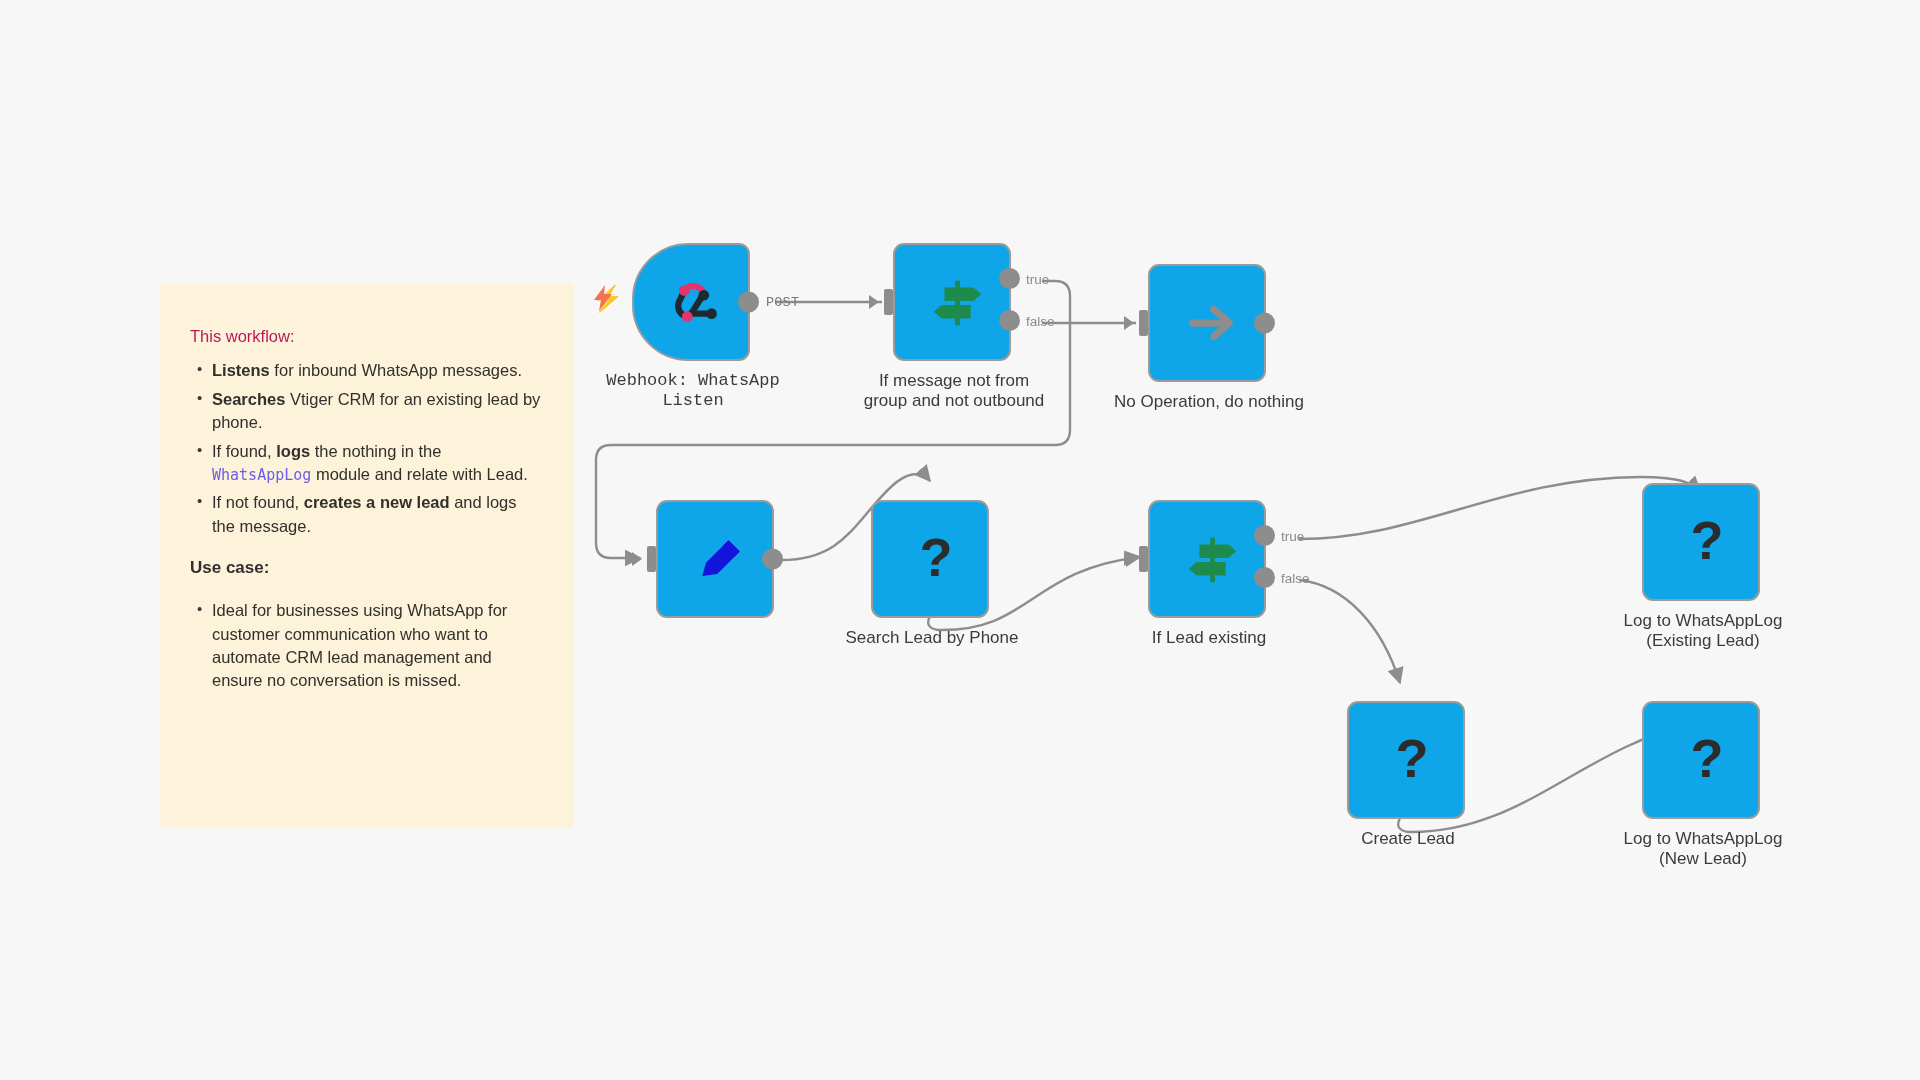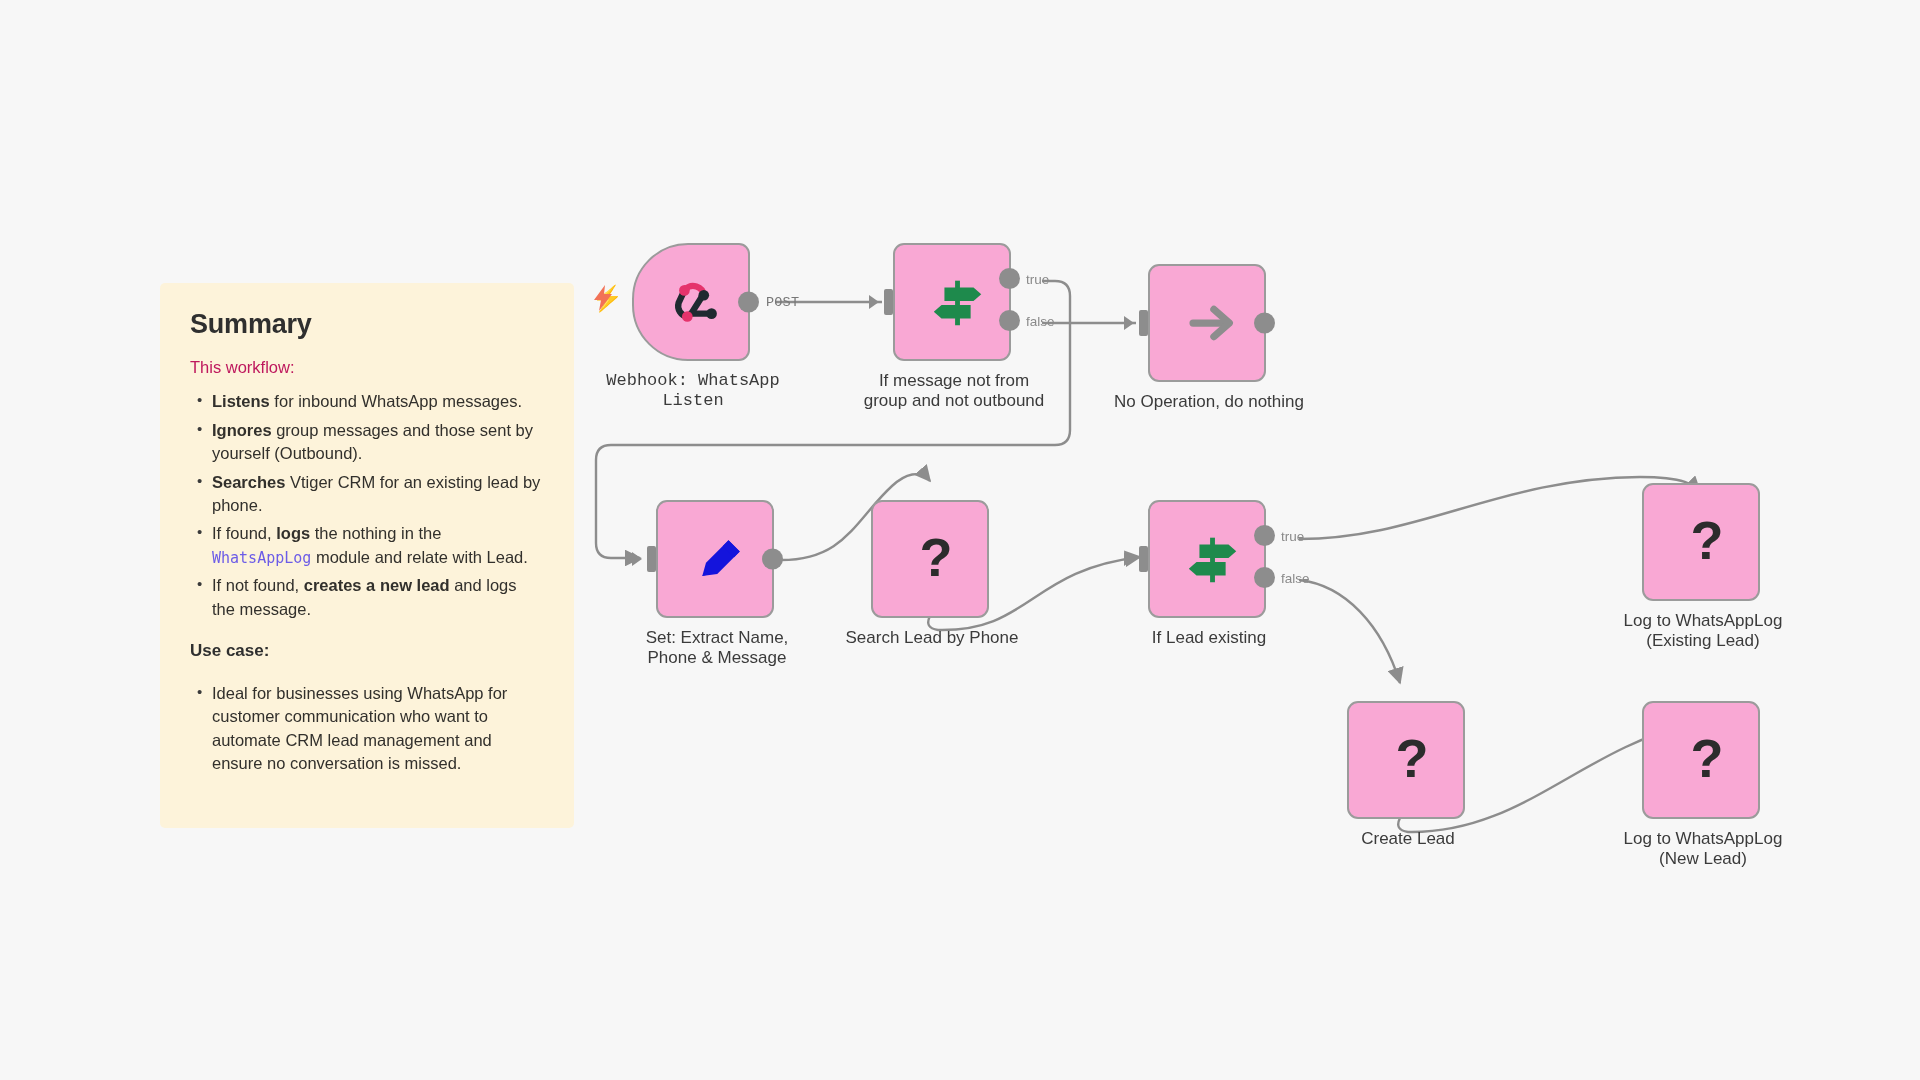--- a/index.html
+++ b/index.html
@@ -70,21 +70,21 @@
   #edges {
     position: absolute; left: 0; top: 0;
     width: 1920px; height: 1080px;
     pointer-events: none;
   }
 
   
   .node {
     position: absolute;
     width: 118px; height: 118px;
-    background: #f9a8d4;
+    background: #0ea5e9;
     border: 2px solid #9B9B9B;
     border-radius: 11px;
     display: flex;
     align-items: center;
     justify-content: center;
     padding-left: 12px;
   }
   .node.trigger {
     border-radius: 56px 11px 11px 56px;
     font-family: Liberation Mono, monospace;
@@ -161,28 +161,24 @@
     left: 592px; top: 286px;
     font-size: 25px;
     color: #F27257;
     line-height: 1;
   }
 </style>
 </head>
 <body>
 
 <div id="summary-note">
-  <h1>Summary</h1>
   <p class="intro">This workflow:</p>
   <ul>
     <li>
       <b>Listens</b><span> for inbound WhatsApp messages.</span>
-    </li>
-    <li>
-      <b>Ignores</b><span> group messages and those sent by yourself (Outbound).</span>
     </li>
     <li>
       <b>Searches</b><span> Vtiger CRM for an existing lead by phone.</span>
     </li>
     <li>
       <span>If found, </span><b>logs</b><span> the nothing in the </span><code>WhatsAppLog</code><span> module and relate with Lead.</span>
     </li>
     <li>
       <span>If not found, </span><b>creates a new lead</b><span> and logs the message.</span>
     </li>
@@ -276,22 +272,20 @@
 
 <div class="node" style="left:656px; top:500px;">
   <div class="in-arrow"></div>
   <div class="in-port"></div>
   <svg width="60" height="60" viewBox="0 0 64 64">
     <path d="M12 50 L16 36 L40 12 L52 24 L28 48 Z" fill="#1414DC"></path>
     <path d="M40 12 L52 24 L46 30 L34 18 Z" fill="#1414DC"></path>
     <path d="M12 50 L20 48 L16 44 Z" fill="#1414DC"></path>
   </svg>
   <div class="out-dot single"></div>
-  <div class="node-label">Set: Extract Name,
-Phone &amp; Message</div>
 </div>
 
 <div class="node" style="left:871px; top:500px;">
   <span class="qmark">?</span>
   <div class="node-label">Search Lead by Phone</div>
 </div>
 
 <div class="node" style="left:1148px; top:500px;">
   <div class="in-arrow"></div>
   <div class="in-port"></div>

